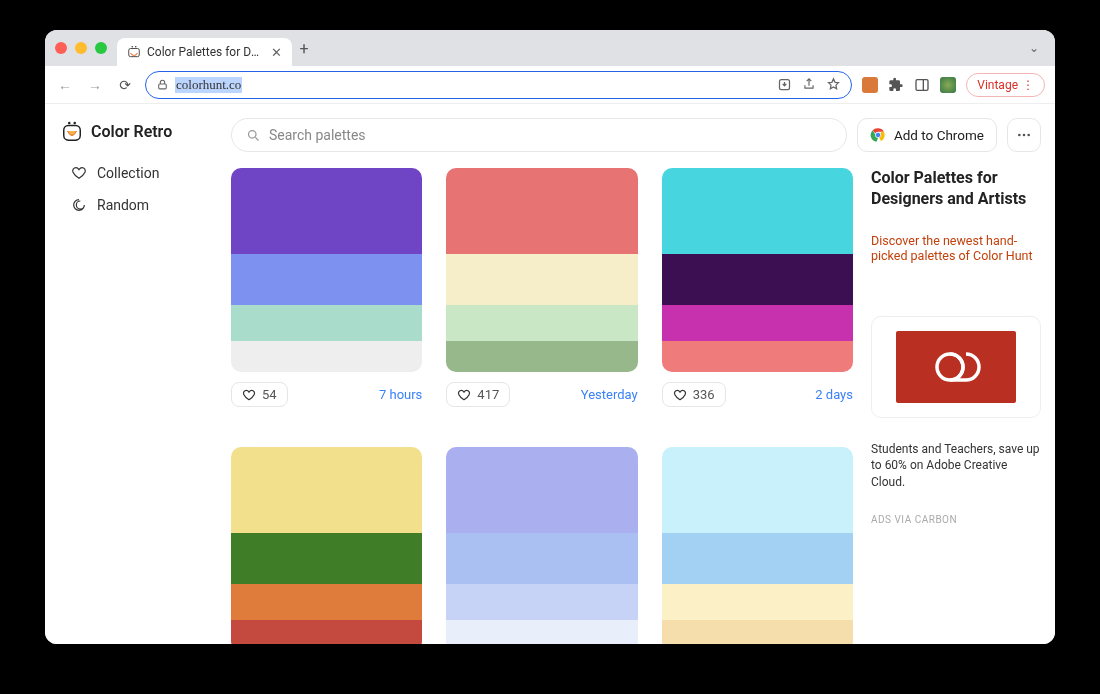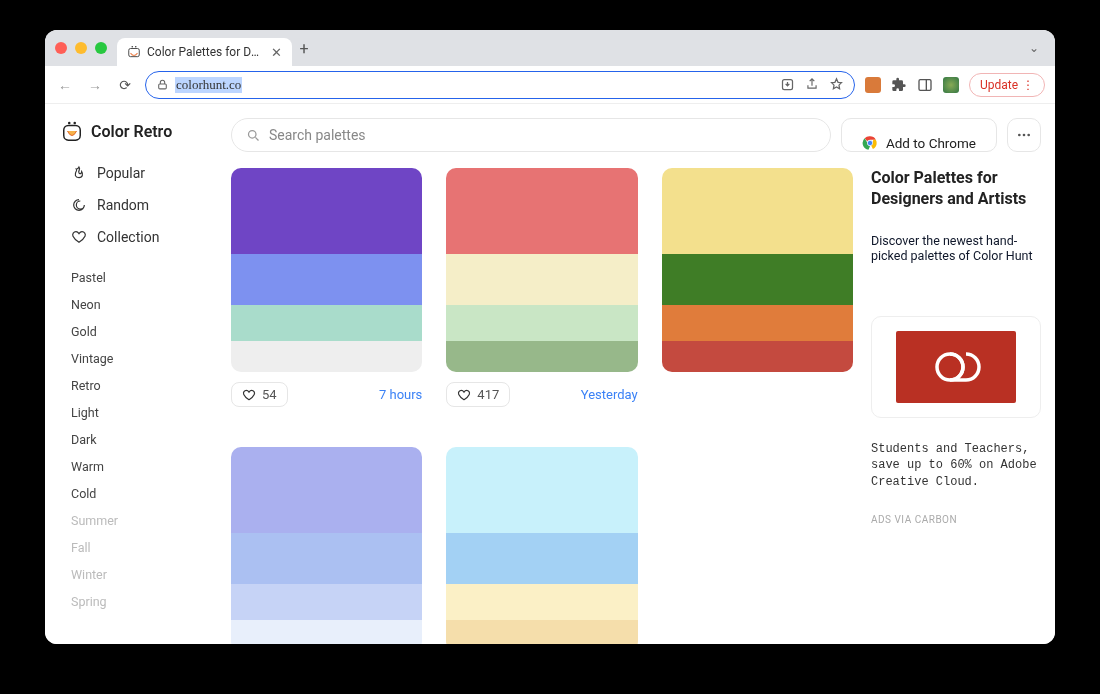--- a/index.html
+++ b/index.html
@@ -34,37 +34,37 @@
   .navitem { display:flex; align-items:center; gap:10px; padding:7px 12px; border-radius:20px; font-size:14px; color:#333; cursor:pointer;}
   .navitem.active { background:#eeeeee; font-weight:600;}
   .navicon { width:16px; height:16px; display:flex; align-items:center; justify-content:center; color:#333;}
   .tags { margin-top:16px; padding-left:12px; display:flex; flex-direction:column; gap:12px; font-size:12.5px;}
   .tag { color:#444; cursor:pointer;}
   .tag.faded{color:#bbb;}
   .main { flex:1; padding:14px 14px 14px 6px; overflow:hidden; display:flex; gap:18px;}
   .feed-wrap{flex:1; display:flex; flex-direction:column;}
   .search-row{display:flex; gap:10px; align-items:center; margin-bottom:16px;}
   .search { flex:1; height:34px; border:1px solid #e6e6e6; border-radius:18px; display:flex; align-items:center; padding:7px 14px; gap:8px; color:#888; font-size:14px;}
-  .add-chrome { height:34px; border:1px solid #e6e6e6; border-radius:10px; display:flex; align-items:flex-end; padding:0 20px; gap:8px; font-size:13.5px; color:#222; cursor:pointer;}
+  .add-chrome { height:34px; border:1px solid #e6e6e6; border-radius:10px; display:flex; align-items:center; padding:0 12px; gap:8px; font-size:13.5px; color:#222; cursor:pointer;}
   .dots-btn { width:34px; height:34px; border:1px solid #e6e6e6; border-radius:10px; display:flex; align-items:center; justify-content:center; color:#555; cursor:pointer;}
   .feed-row{display:flex; gap:18px;}
   .grid { display:grid; grid-template-columns:repeat(3, 1fr); gap:40px 24px; flex:1;}
   .card { display:flex; flex-direction:column;}
   .palette { height:204px; border-radius:10px; overflow:hidden; display:flex; flex-direction:column; cursor:pointer;}
   .c1{flex:0 0 42%;} .c2{flex:0 0 25%;} .c3{flex:0 0 18%;} .c4{flex:0 0 15%;}
   .meta { display:flex; align-items:center; justify-content:space-between; margin-top:10px; font-size:13px; color:#555;}
   .like { border:1px solid #e6e6e6; border-radius:8px; padding:4px 10px; display:flex; align-items:center; gap:6px; cursor:pointer;}
   .time { color:#3b82f6;}
   .right { width:170px; display:flex; flex-direction:column; gap:23px; font-size:13px; color:#333;}
   .right h2{font-size:16px; font-weight:700; line-height:1.3; color:#222;}
-  .right p{font-size:12.5px; color:#0f172a;}
+  .right p{font-size:12.5px; color:#c2410c;}
   .adbox{border:1px solid #eee; border-radius:10px; padding:14px; display:flex; align-items:center; justify-content:center; margin-top:30px;}
   .ad-img{width:120px; height:72px; background:#b93023; border-radius:2px; display:flex; align-items:center; justify-content:center;}
   .ad-cc{color:#fff;}
-  .ad-text{font-size:12px; color:#333; line-height:1.4;font-family:Liberation Mono, monospace;}
+  .ad-text{font-size:12px; color:#333; line-height:1.4;}
   .ad-via{font-size:10px; color:#aaa; letter-spacing:0.5px;}
   svg{display:block;}
 </style>
 </head>
 <body>
 
 <div class="window">
 
   <div class="titlebar">
     <div class="traffic">
@@ -129,21 +129,21 @@
       </span>
       <span>
         <svg width="16" height="16" viewBox="0 0 24 24" fill="none" stroke="#555" stroke-width="2">
             <rect x="3" y="4" width="18" height="16" rx="2"></rect>
             <line x1="14" y1="4" x2="14" y2="20"></line>
           </svg>
       </span>
       <div class="sq" style="background:radial-gradient(circle,#8a5,#374)"></div>
     </div>
     <div class="update-btn">
-      <span>Update</span>
+      <span>Vintage</span>
       <span>⋮</span>
     </div>
   </div>
 
   <div class="content">
 
     <div class="sidebar">
       <div class="brand">
         <span class="brand-logo">
           <svg class="brand-logo-svg" viewBox="0 0 24 24">
@@ -152,57 +152,34 @@
               <circle cx="15" cy="3.2" r="1.4" fill="#222"></circle>
               <path d="M7 12 Q12 22 17 12" fill="#f7b24a" stroke="#e0632a" stroke-width="1"></path>
             </svg>
         </span>
         <span class="brand-name">Color Retro</span>
       </div>
 
       <div class="navitem">
         <span class="navicon">
           <svg width="16" height="16" viewBox="0 0 24 24" fill="none" stroke="#333" stroke-width="1.8">
-              <path d="M12 3c3 4-2 5 0 9 1 2 4 1 4-2 2 3 2 9-4 9s-7-5-4-10c1-2 0-3 0-3 2 0 3-1 4-3z"></path>
-            </svg>
-        </span>
-        <span>Popular</span>
+              <path d="M12 20s-7-4.5-9-9c-1.5-3.5 1-7 4.5-7 2 0 3.5 1.5 4.5 3 1-1.5 2.5-3 4.5-3 3.5 0 6 3.5 4.5 7-2 4.5-9 9-9 9z"></path>
+            </svg>
+        </span>
+        <span>Collection</span>
       </div>
       <div class="navitem">
         <span class="navicon">
           <svg width="16" height="16" viewBox="0 0 24 24" fill="none" stroke="#333" stroke-width="1.8">
               <path d="M12 4a8 8 0 1 0 8 8 6 6 0 1 1-6-6"></path>
             </svg>
         </span>
         <span>Random</span>
       </div>
-      <div class="navitem">
-        <span class="navicon">
-          <svg width="16" height="16" viewBox="0 0 24 24" fill="none" stroke="#333" stroke-width="1.8">
-              <path d="M12 20s-7-4.5-9-9c-1.5-3.5 1-7 4.5-7 2 0 3.5 1.5 4.5 3 1-1.5 2.5-3 4.5-3 3.5 0 6 3.5 4.5 7-2 4.5-9 9-9 9z"></path>
-            </svg>
-        </span>
-        <span>Collection</span>
-      </div>
-
-      <div class="tags" id="tags">
-          <div class="tag">Pastel</div>
-          <div class="tag">Neon</div>
-          <div class="tag">Gold</div>
-          <div class="tag">Vintage</div>
-          <div class="tag">Retro</div>
-          <div class="tag">Light</div>
-          <div class="tag">Dark</div>
-          <div class="tag">Warm</div>
-          <div class="tag">Cold</div>
-          <div class="tag faded">Summer</div>
-          <div class="tag faded">Fall</div>
-          <div class="tag faded">Winter</div>
-          <div class="tag faded">Spring</div>
-        </div>
+
     </div>
 
     <div class="main">
       <div class="feed-wrap">
         <div class="search-row">
           <div class="search">
             <span>
               <svg width="15" height="15" viewBox="0 0 24 24" fill="none" stroke="#999" stroke-width="2">
                   <circle cx="10" cy="10" r="6"></circle>
                   <line x1="15" y1="15" x2="20" y2="20"></line>
@@ -265,20 +242,37 @@
                     <svg width="14" height="14" viewBox="0 0 24 24" fill="none" stroke="#333" stroke-width="2">
                       <path d="M12 20s-7-4.5-9-9c-1.5-3.5 1-7 4.5-7 2 0 3.5 1.5 4.5 3 1-1.5 2.5-3 4.5-3 3.5 0 6 3.5 4.5 7-2 4.5-9 9-9 9z"></path>
                     </svg>
                     <span>417</span>
                   </div>
                   <div class="time">Yesterday</div>
                 </div>
               </div>
               <div class="card">
                 <div class="palette">
+                  <div class="c1" style="background: rgb(71, 214, 224);"></div>
+                  <div class="c2" style="background: rgb(59, 15, 82);"></div>
+                  <div class="c3" style="background: rgb(200, 49, 173);"></div>
+                  <div class="c4" style="background: rgb(239, 123, 123);"></div>
+                </div>
+                <div class="meta">
+                  <div class="like">
+                    <svg width="14" height="14" viewBox="0 0 24 24" fill="none" stroke="#333" stroke-width="2">
+                      <path d="M12 20s-7-4.5-9-9c-1.5-3.5 1-7 4.5-7 2 0 3.5 1.5 4.5 3 1-1.5 2.5-3 4.5-3 3.5 0 6 3.5 4.5 7-2 4.5-9 9-9 9z"></path>
+                    </svg>
+                    <span>336</span>
+                  </div>
+                  <div class="time">2 days</div>
+                </div>
+              </div>
+              <div class="card">
+                <div class="palette">
                   <div class="c1" style="background: rgb(243, 224, 141);"></div>
                   <div class="c2" style="background: rgb(63, 125, 38);"></div>
                   <div class="c3" style="background: rgb(224, 124, 59);"></div>
                   <div class="c4" style="background: rgb(196, 74, 63);"></div>
                 </div>
               </div>
               <div class="card">
                 <div class="palette">
                   <div class="c1" style="background: rgb(170, 176, 239);"></div>
                   <div class="c2" style="background: rgb(171, 192, 242);"></div>

